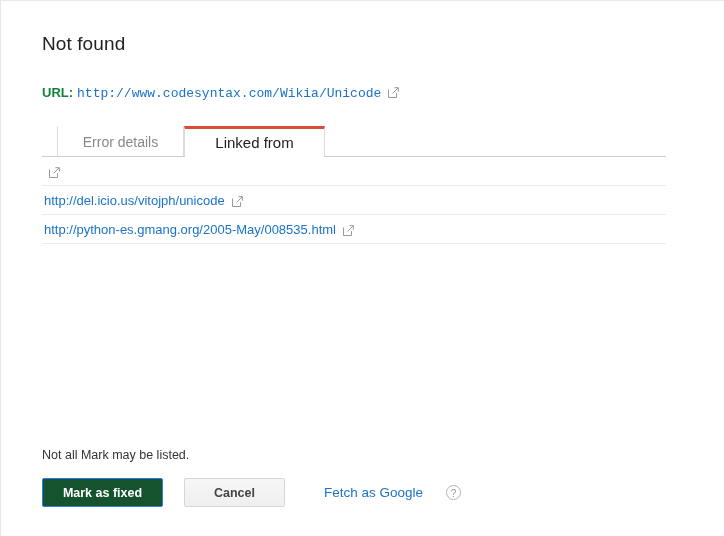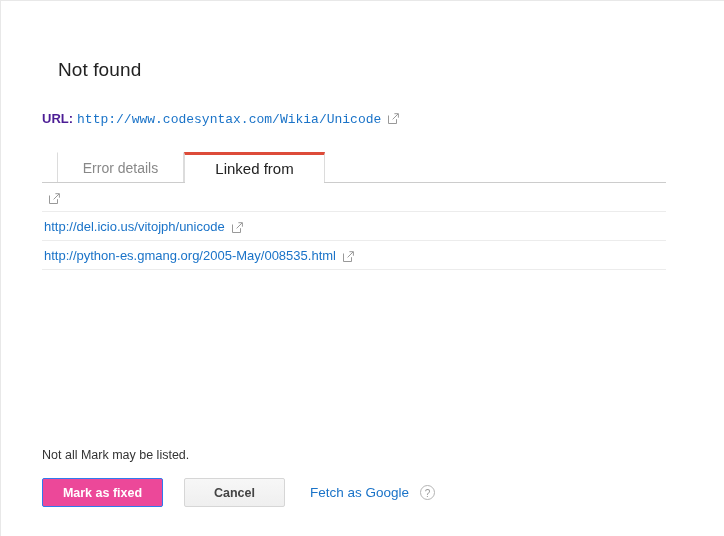--- a/index.html
+++ b/index.html
@@ -26,35 +26,35 @@
   }
   .content {
     padding: 0 0 0 41px;
   }
 
   
   .page-title {
     font-size: 19px;
     font-weight: normal;
     color: #222;
-    margin: 16px;
-    padding-top: 42px;
+    margin: 0;
+    padding-top: 32px;
     letter-spacing: 0.1px;
   }
 
   
   .url-line {
     margin-top: 30px;
     font-size: 13px;
     line-height: 16px;
     white-space: nowrap;
   }
   .url-label {
     font-weight: bold;
-    color: #4c1d95;
+    color: #15803d;
   }
   .url-link {
     color: #1a73c8;
     text-decoration: none;
     margin-left: 4px;
     font-family: Liberation Mono, monospace;
   }
 
   
   .ext-icon {
@@ -170,38 +170,39 @@
     font-weight: bold;
     font-family: "Liberation Sans", sans-serif;
     cursor: pointer;
     display: inline-flex;
     align-items: center;
     justify-content: center;
     padding: 0;
   }
   .btn-primary {
     width: 121px;
-    background: #ec4899;
+    background: #14532d;
     border: 1px solid #3079ed;
     color: #ffffff;
   }
   .btn-secondary {
     width: 101px;
     margin-left: 21px;
     background: linear-gradient(to bottom, #f7f7f7, #efefef);
     border: 1px solid #d6d6d6;
     color: #444444;
   }
   .fetch-link {
-    margin-left: 25px;
+    margin-left: 39px;
     color: #1a73c8;
     text-decoration: none;
     font-size: 13.5px;
     display: inline-flex;
     align-items: flex-end;
+    gap: 12px;
   }
   .help-icon {
     display: inline-block;
     width: 15px;
     height: 15px;
     margin-left: 11px;
     border-radius: 50%;
     border: 1px solid #b4b4b4;
     color: #9a9a9a;
     font-size: 10px;

